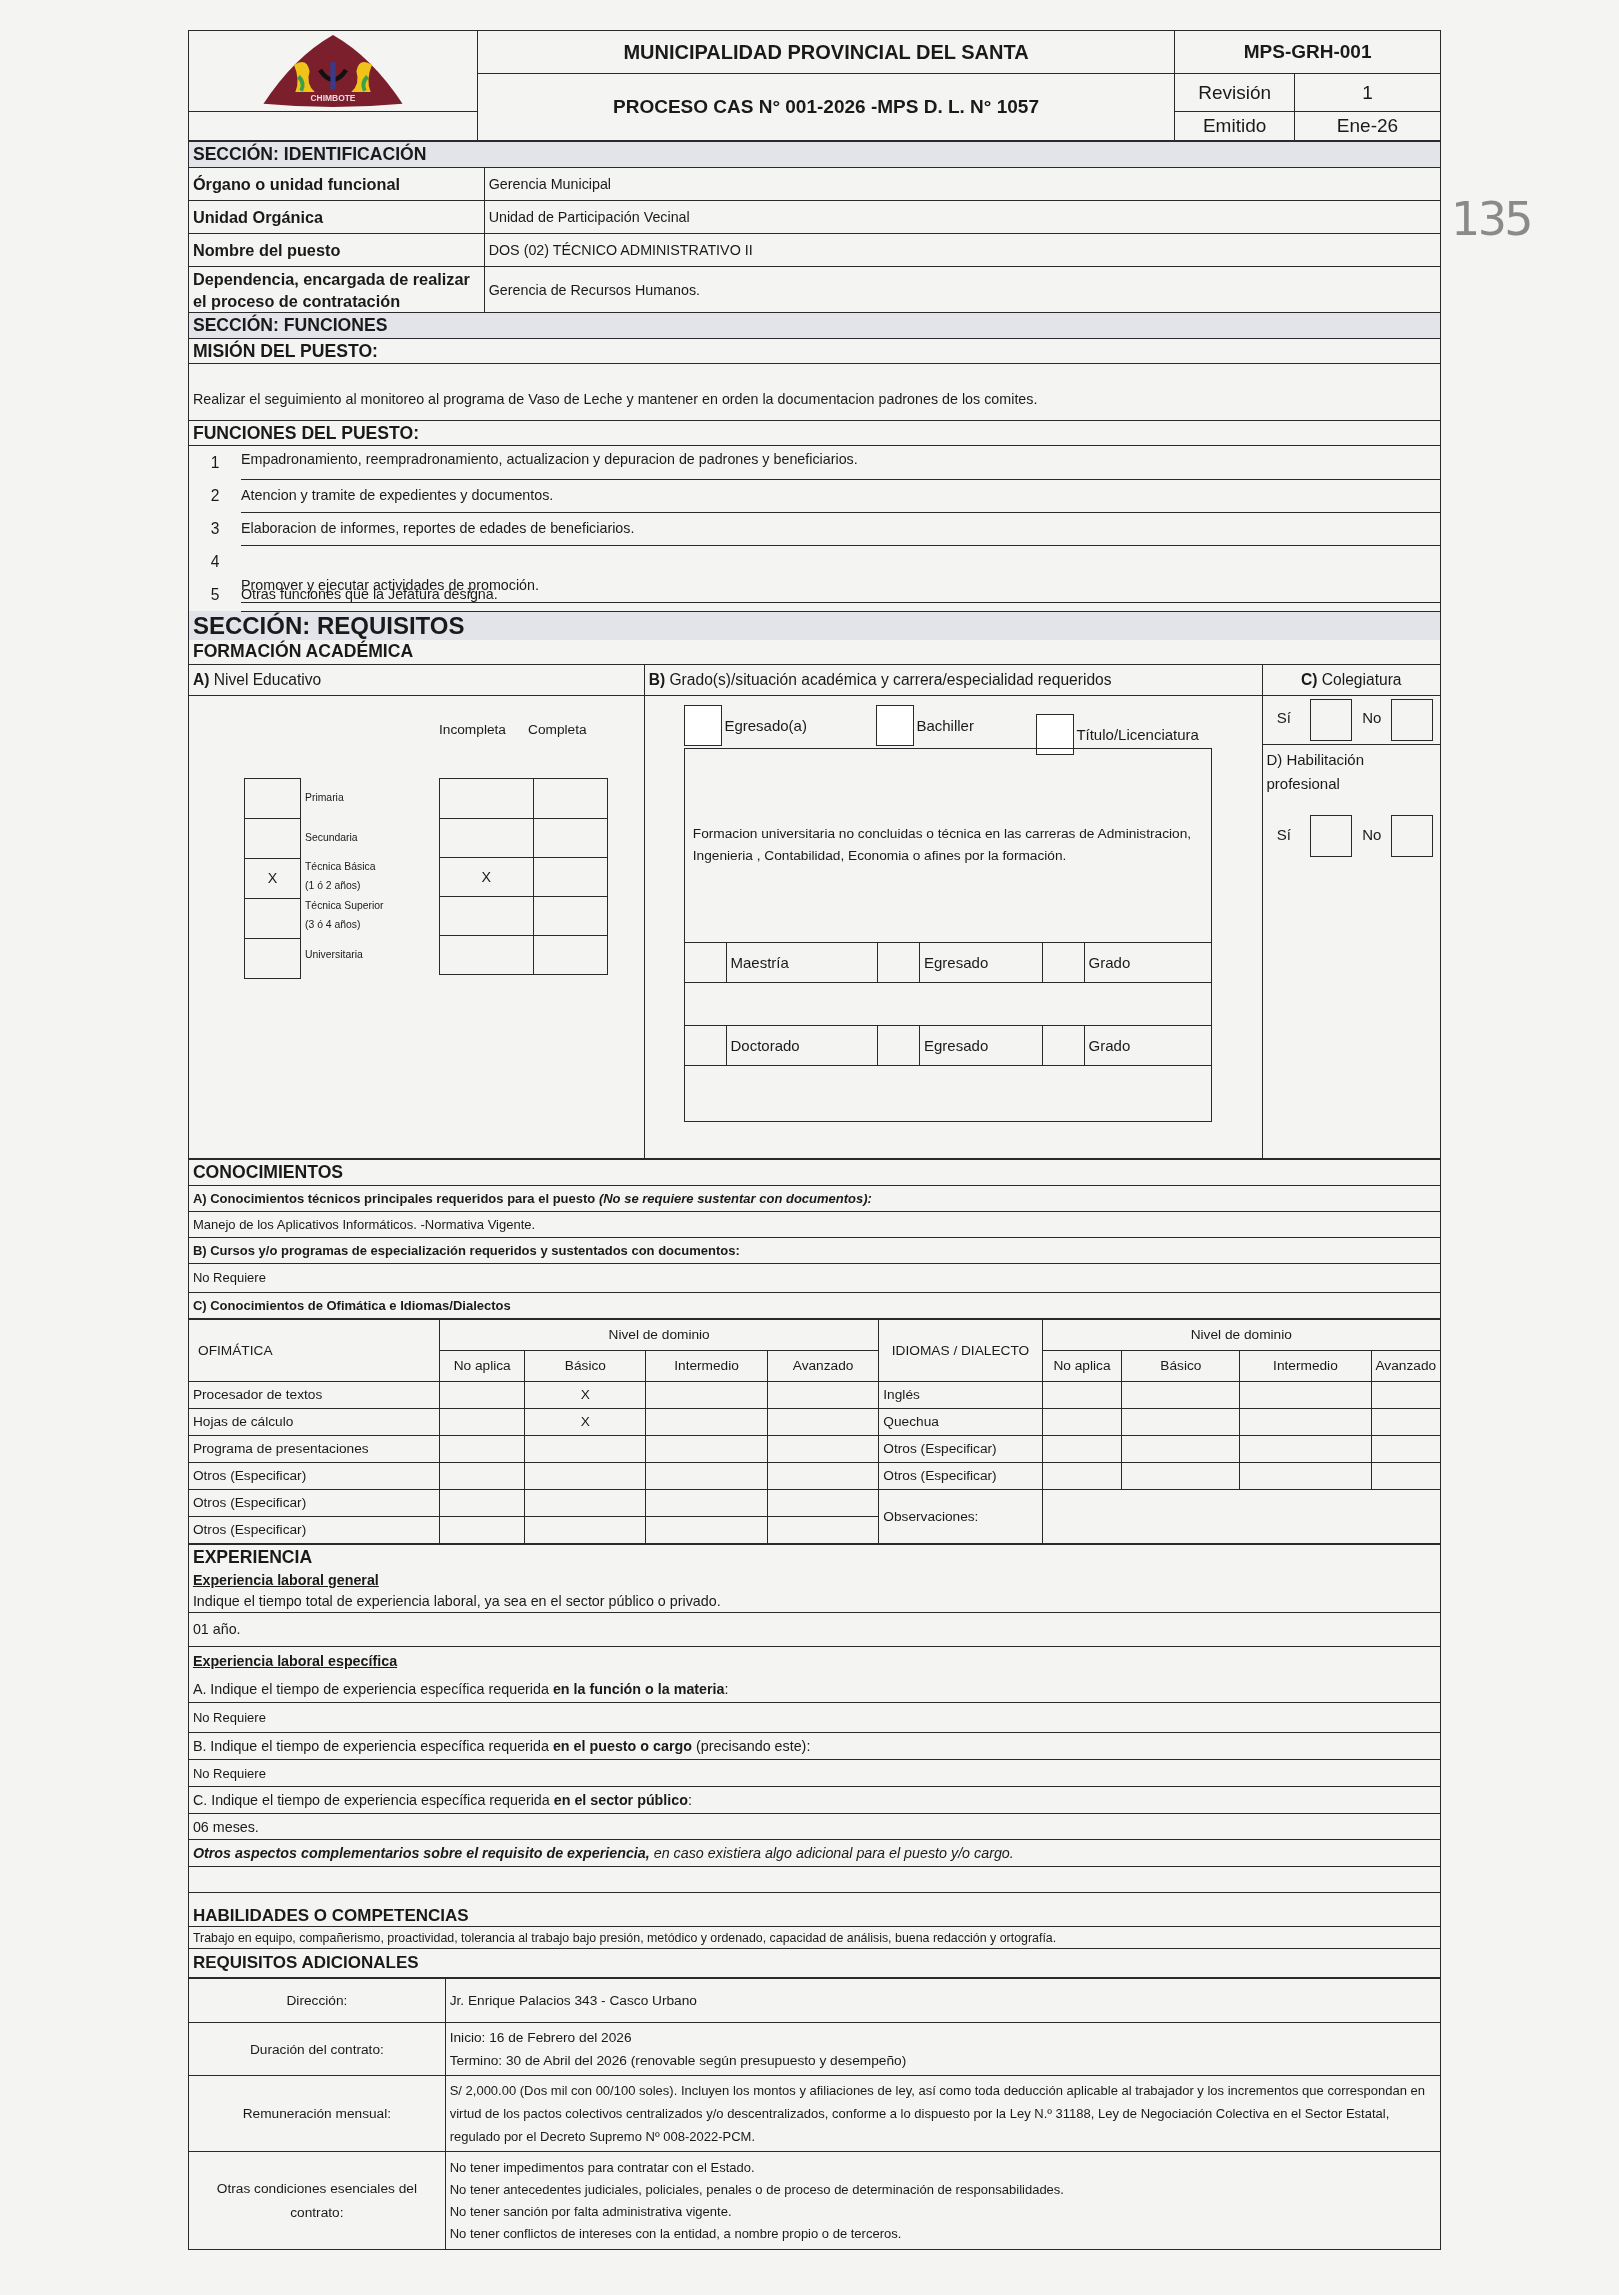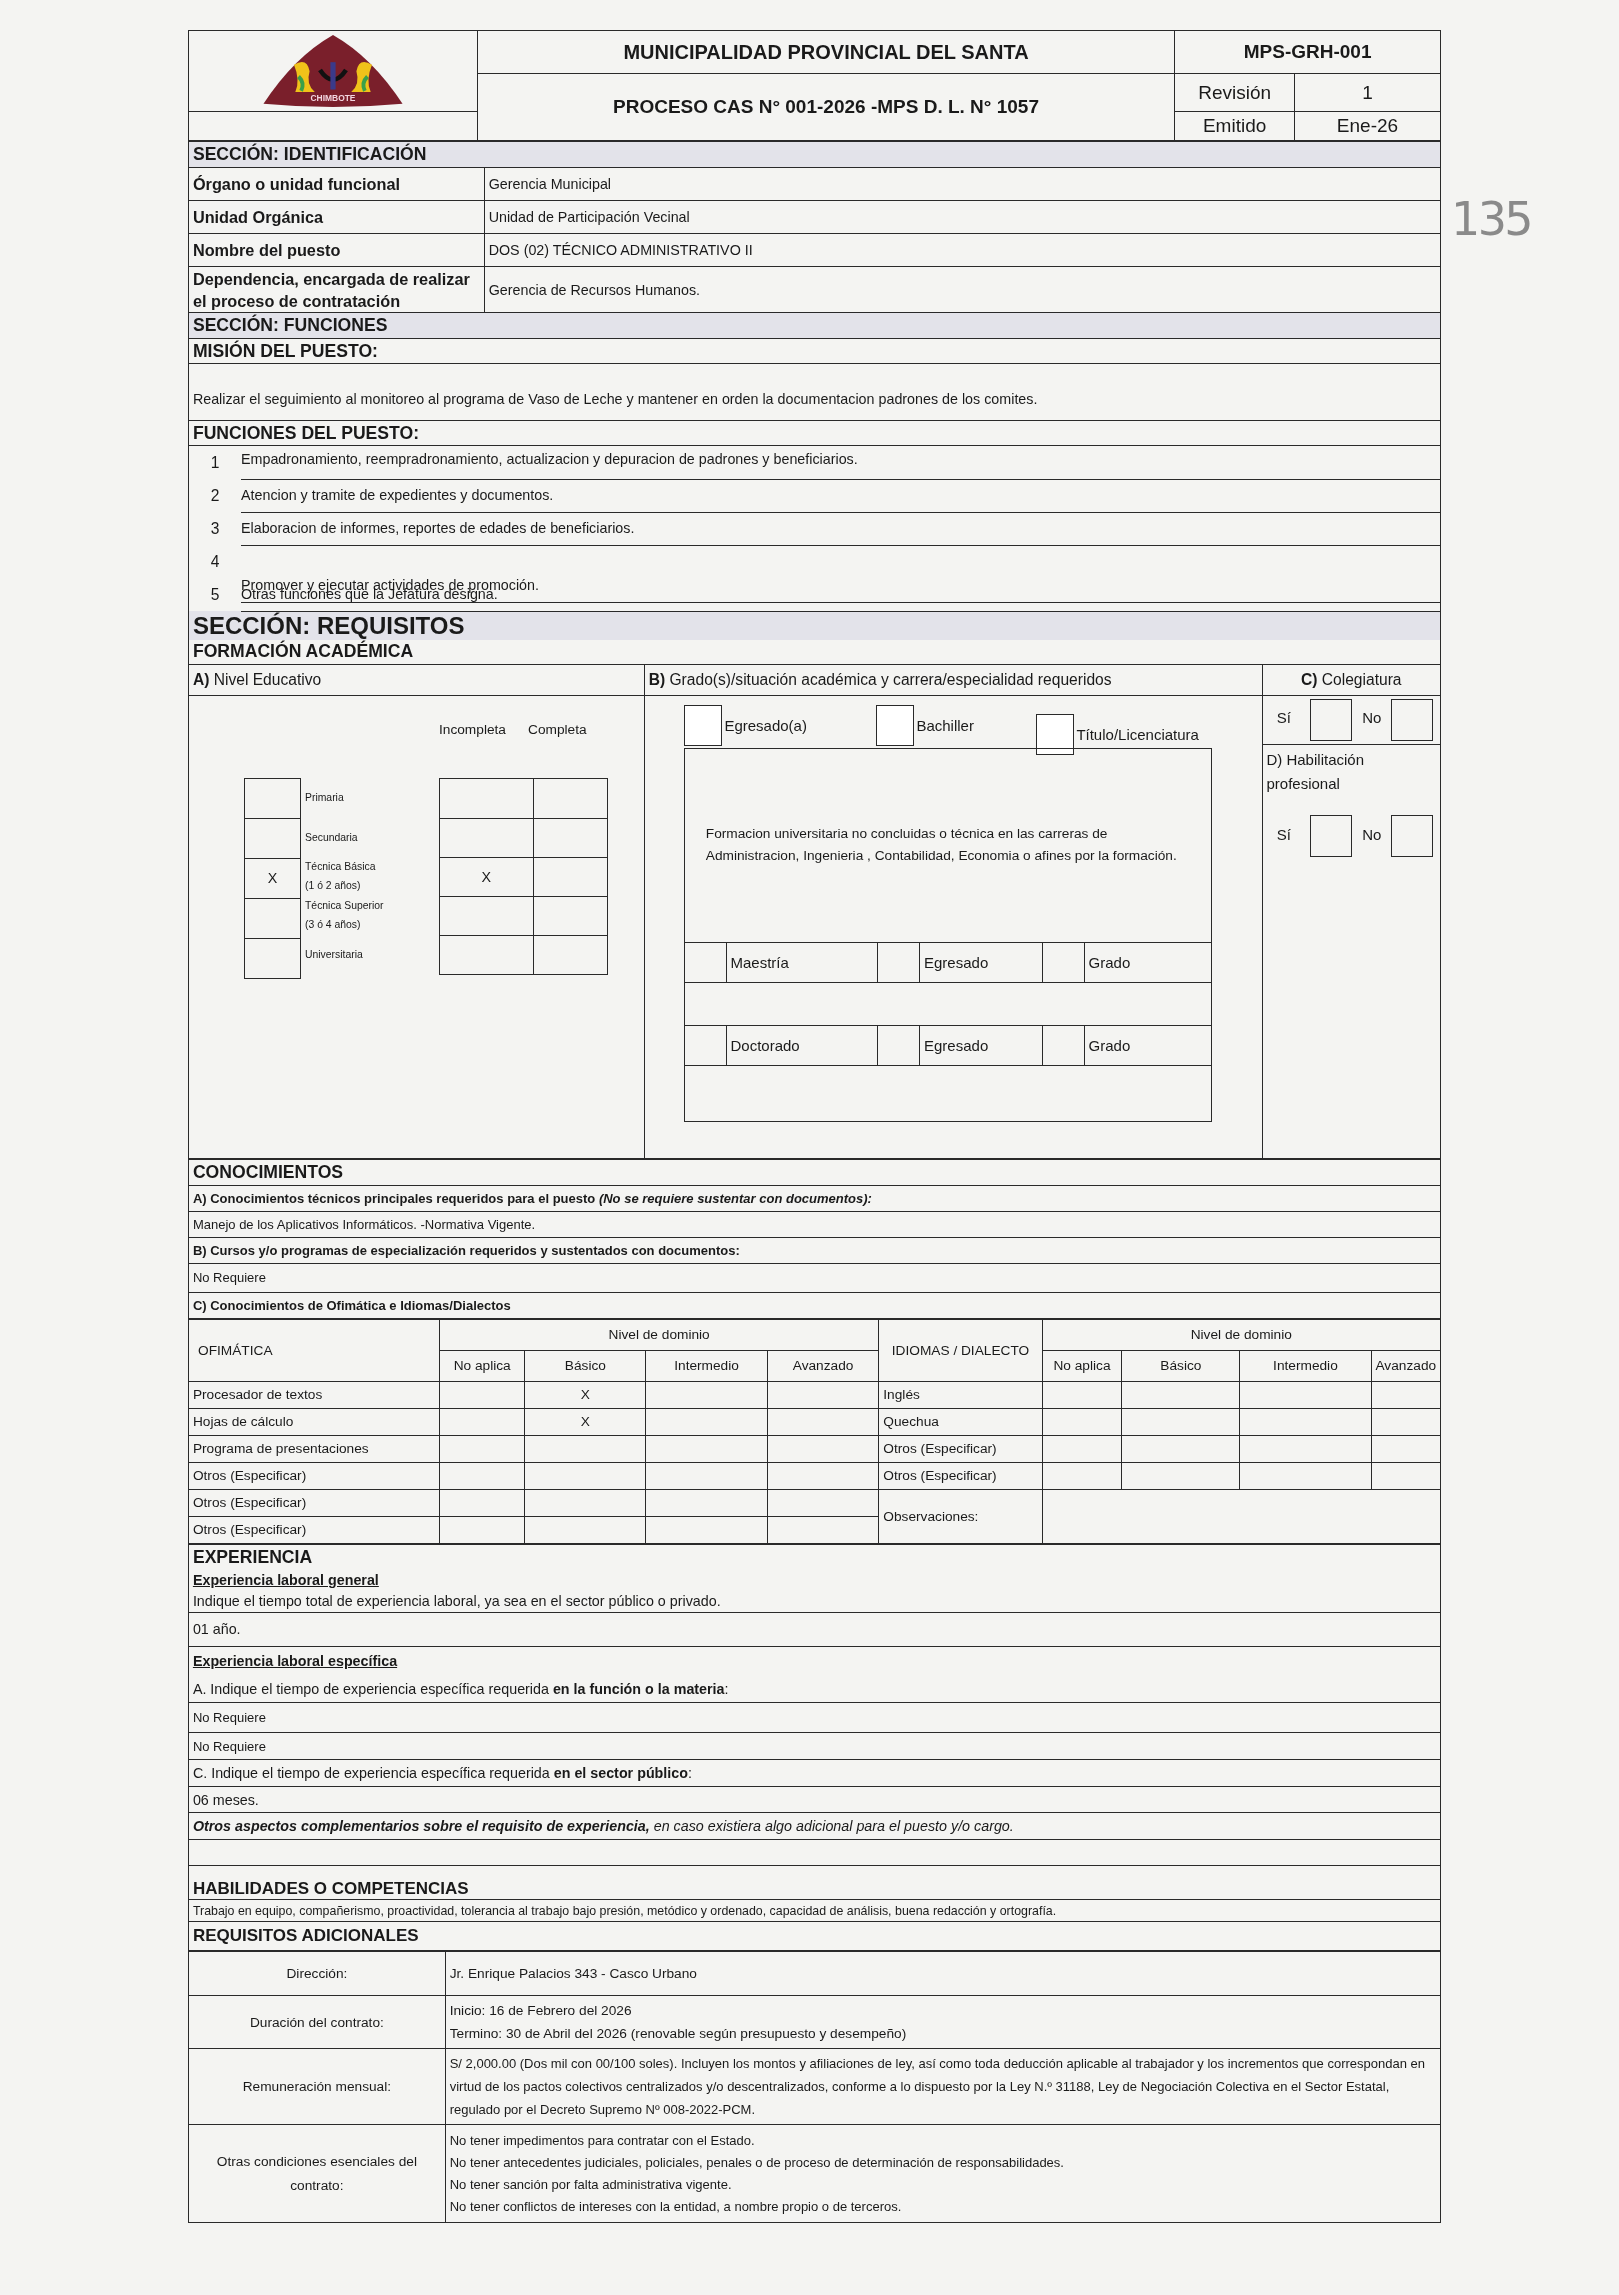--- a/index.html
+++ b/index.html
@@ -186,21 +186,21 @@
                 <span style="margin-left:2.6px;">Egresado(a)</span>
               </div>
           <div style="position:absolute; left:231px; top:9px; display:flex; align-items:center; font-size:15px;">
                 <span class="box"></span>
                 <span style="margin-left:2.6px;">Bachiller</span>
               </div>
           <div style="position:absolute; left:391px; top:18px; display:flex; align-items:center; font-size:15px;">
                 <span class="box"></span>
                 <span style="margin-left:2.6px;">Título/Licenciatura</span>
               </div>
-          <div style="position:absolute; left:39px; top:52px; width:528px; height:195px; border:1.6px solid #2a2a2a; display:flex; align-items:center; padding:0 21px; box-sizing:border-box; font-size:13.7px; line-height:22px;">Formacion universitaria no concluidas o técnica en las carreras de Administracion, Ingenieria , Contabilidad, Economia  o afines por la formación.</div>
+          <div style="position:absolute; left:39px; top:52px; width:528px; height:195px; border:1.6px solid #2a2a2a; display:flex; align-items:center; padding:0 8px; box-sizing:border-box; font-size:13.7px; line-height:22px;">Formacion universitaria no concluidas o técnica en las carreras de Administracion, Ingenieria , Contabilidad, Economia  o afines por la formación.</div>
           <table style="position:absolute; left:39px; top:246px; width:528px;">
             <tbody>
                   <tr style="height:40px;">
               <td style="width:33px;"></td>
               <td style="width:143px; font-size:15px;">Maestría</td>
               <td style="width:33px;"></td>
               <td style="width:114px; font-size:15px;">Egresado</td>
               <td style="width:33px;"></td>
               <td style="font-size:15px;">Grado</td>
             </tr>
@@ -366,20 +366,23 @@
     <tr>
           <td style="padding-top:6.5px;">
       <div class="u">Experiencia laboral específica</div>
       <div style="margin:11.7px 0 5.2px;"><span>A. Indique el tiempo de experiencia específica requerida </span><b>en la función o la materia</b><span>:</span></div>
     </td>
         </tr>
     <tr style="height:30px;">
           <td class="small">No Requiere</td>
         </tr>
     <tr style="height:27px;">
+          <td><span>B. Indique el tiempo de experiencia específica requerida </span><b>en el puesto o cargo</b><span> (precisando este):</span></td>
+        </tr>
+    <tr style="height:27px;">
           <td class="small">No Requiere</td>
         </tr>
     <tr style="height:27px;">
           <td><span>C. Indique el tiempo de experiencia específica requerida </span><b>en el sector público</b><span>:</span></td>
         </tr>
     <tr style="height:26px;">
           <td>06 meses.</td>
         </tr>
     <tr style="height:27px;">
           <td class="it"><b>Otros aspectos complementarios sobre el requisito de experiencia,</b><span>  en caso existiera algo adicional para el puesto y/o cargo.</span></td>

